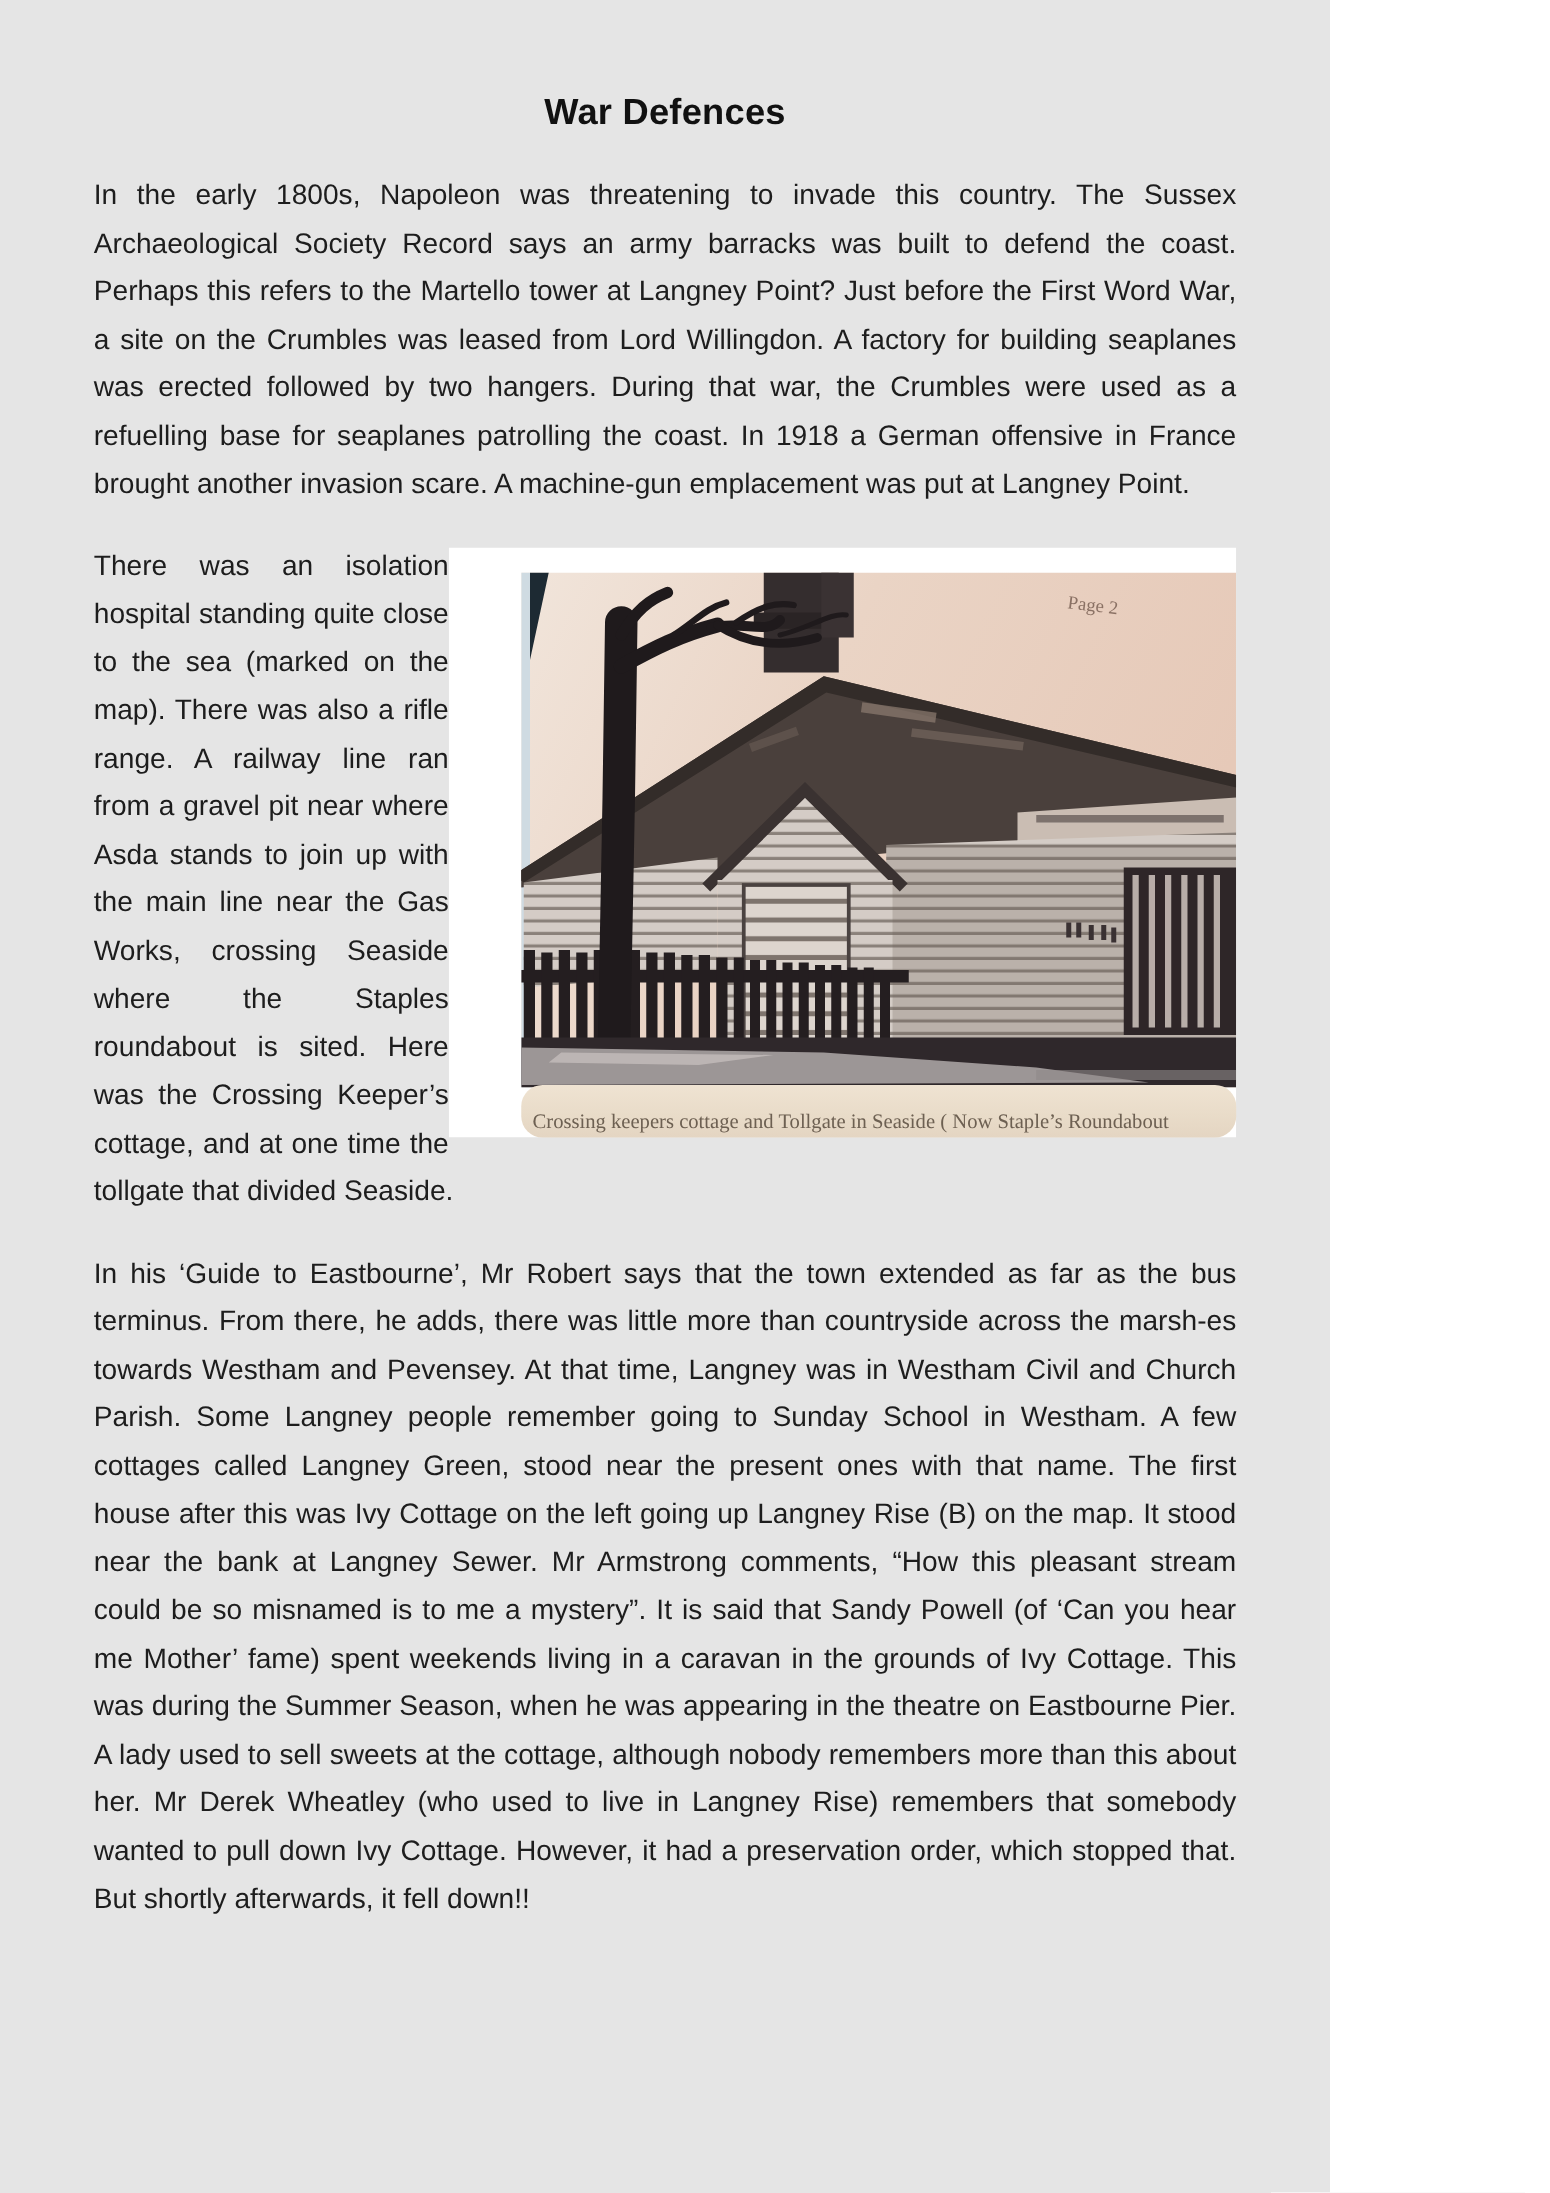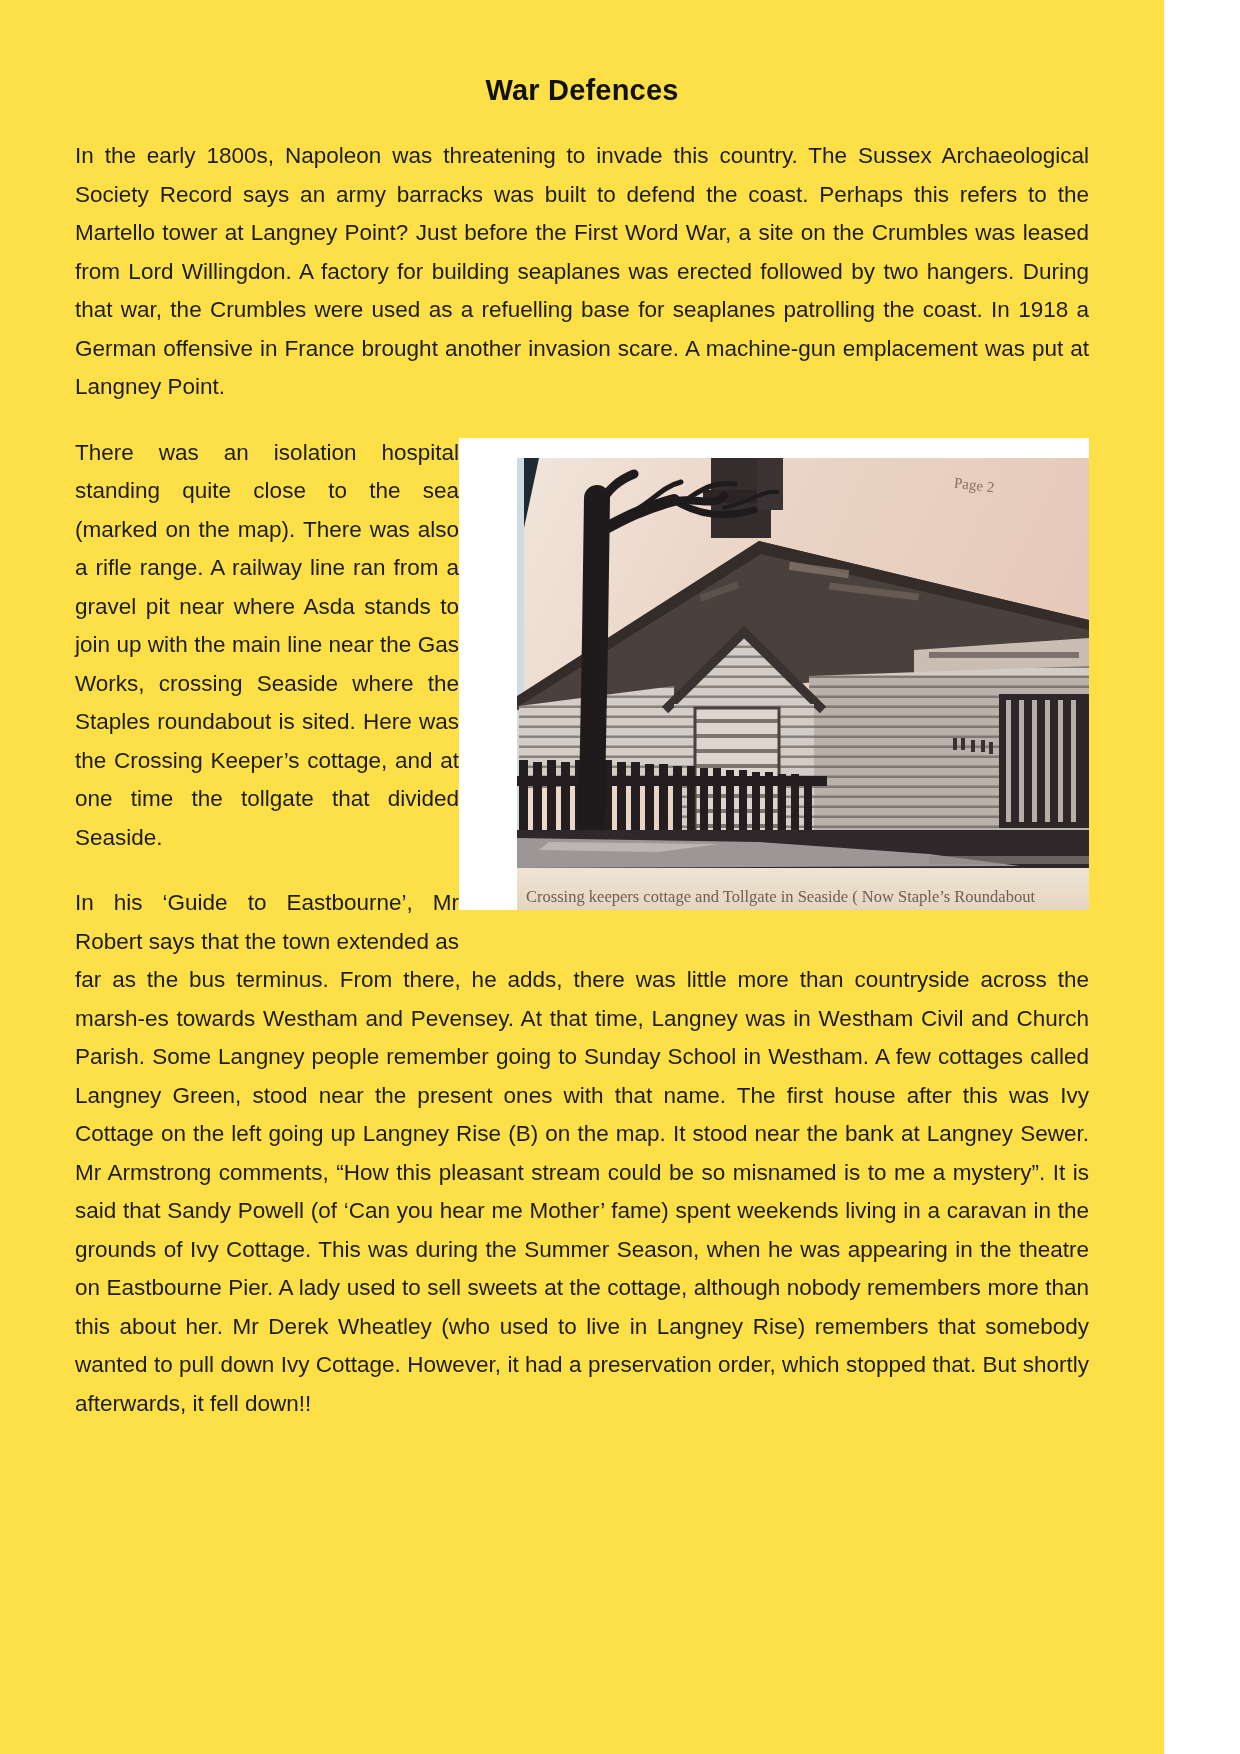--- a/index.html
+++ b/index.html
@@ -1,20 +1,20 @@
 <!DOCTYPE html>
 <html><head>
 <meta charset="utf-8">
 <style>
   html, body { margin: 0; padding: 0; background: #ffffff; }
   .page {
     position: relative;
-    width: 1164px;
+    width: 1064px;
     height: 1754px;
-    background: #fde047;
+    background: #e5e5e5;
     box-sizing: border-box;
     padding: 74px 75px 0 75px;
     font-family: "Liberation Sans", sans-serif;
     color: #1d1d1d;
     overflow: hidden;
   }
   .doc-title {
     text-align: center;
     font-size: 29px;
     font-weight: bold;
@@ -57,20 +57,21 @@
     height: 42px;
     background: linear-gradient(180deg, #efe3d2 0%, #e9dcc9 55%, #e4d5c2 100%);
     box-sizing: border-box;
     padding: 10px 0 0 16px;
     font-family: "Liberation Serif", serif;
     font-size: 16.5px;
     color: #6d6052;
     overflow: hidden;
     white-space: nowrap;
     text-indent: -7px; 
+    border-radius: 17px;
   }
 </style>
 </head>
 <body>
 
 <div class="page">
 
   <h1 class="doc-title">War Defences</h1>
 
   <p class="para">In the early 1800s, Napoleon was threatening to invade this country. The Sussex Archaeological Society Record says an army barracks was built to defend the coast. Perhaps this refers to the Martello tower at Langney Point? Just before the First Word War, a site on the Crumbles was leased from Lord Willingdon. A factory for building seaplanes was erected followed by two hangers. During that war, the Crumbles were used as a refuelling base for seaplanes patrolling the coast. In 1918 a German offensive in France brought another invasion scare. A machine-gun emplacement was put at Langney Point.</p>

